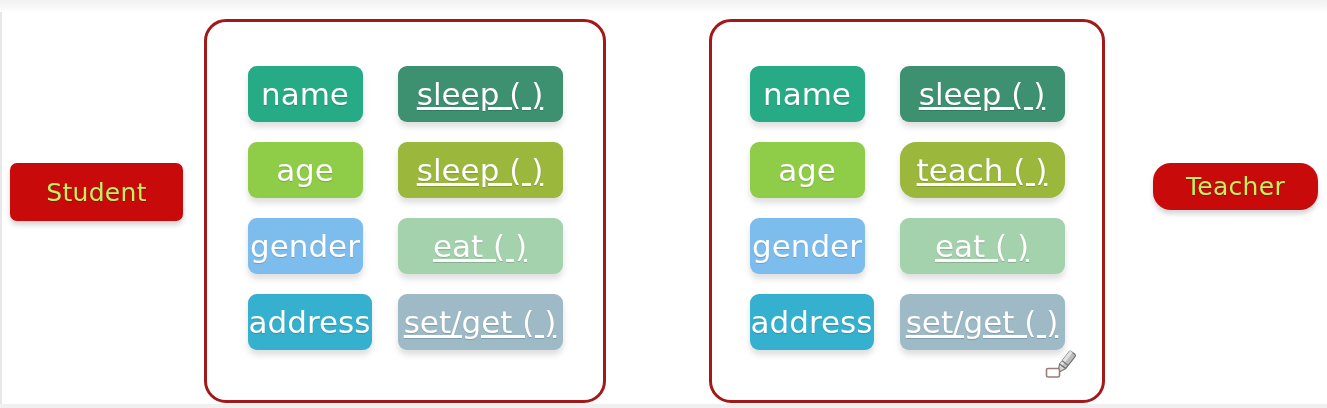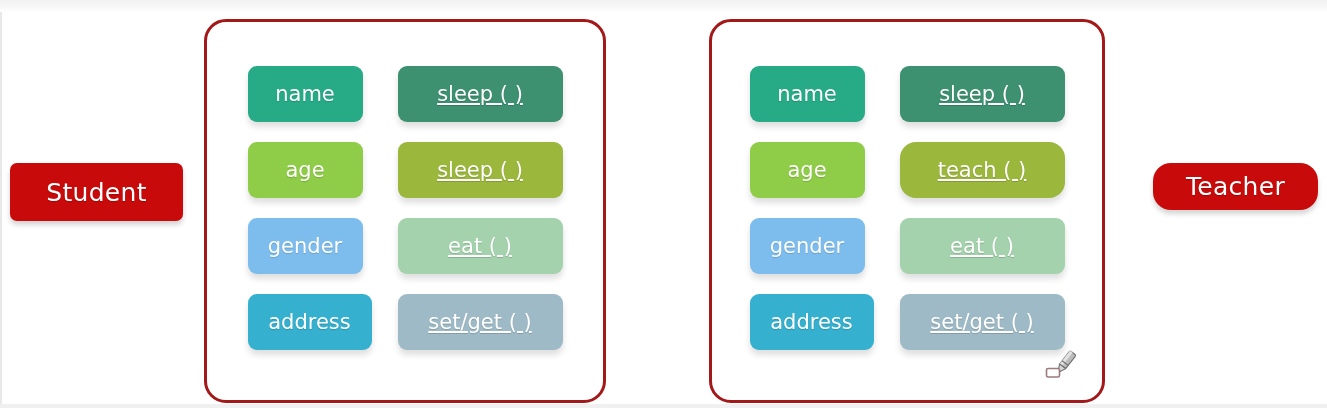--- a/index.html
+++ b/index.html
@@ -44,21 +44,21 @@
     top: 12px;
     width: 2px;
     height: 392px;
     background: #e8e8e8;
   }
 
   
   .class-label {
     position: absolute;
     border-radius: 7px;
-    color: #ffffff;
+    color: #bef264;
     display: flex;
     align-items: center;
     justify-content: center;
     font-size: 25px;
     letter-spacing: 0.3px;
     box-shadow: 0 4px 5px rgba(0,0,0,0.17);
     text-shadow: 0 1px 1px rgba(0,0,0,0.22);
   }
   #label-student {
     left: 10px;
@@ -112,21 +112,21 @@
     gap: 20px;
   }
 
   
   .chip {
     display: flex;
     align-items: center;
     justify-content: center;
     border-radius: 9px;
     color: #ffffff;
-    font-size: 21px;
+    font-size: 31px;
     height: 56px;
     box-sizing: border-box;
     box-shadow: 0 5px 6px rgba(0,0,0,0.13);
     text-shadow: 0 1px 1px rgba(0,0,0,0.16);
     white-space: nowrap;
   }
   .col-attrs .chip { width: 115px; }
   .col-methods .chip { width: 165px; text-decoration: underline; }
 
   

